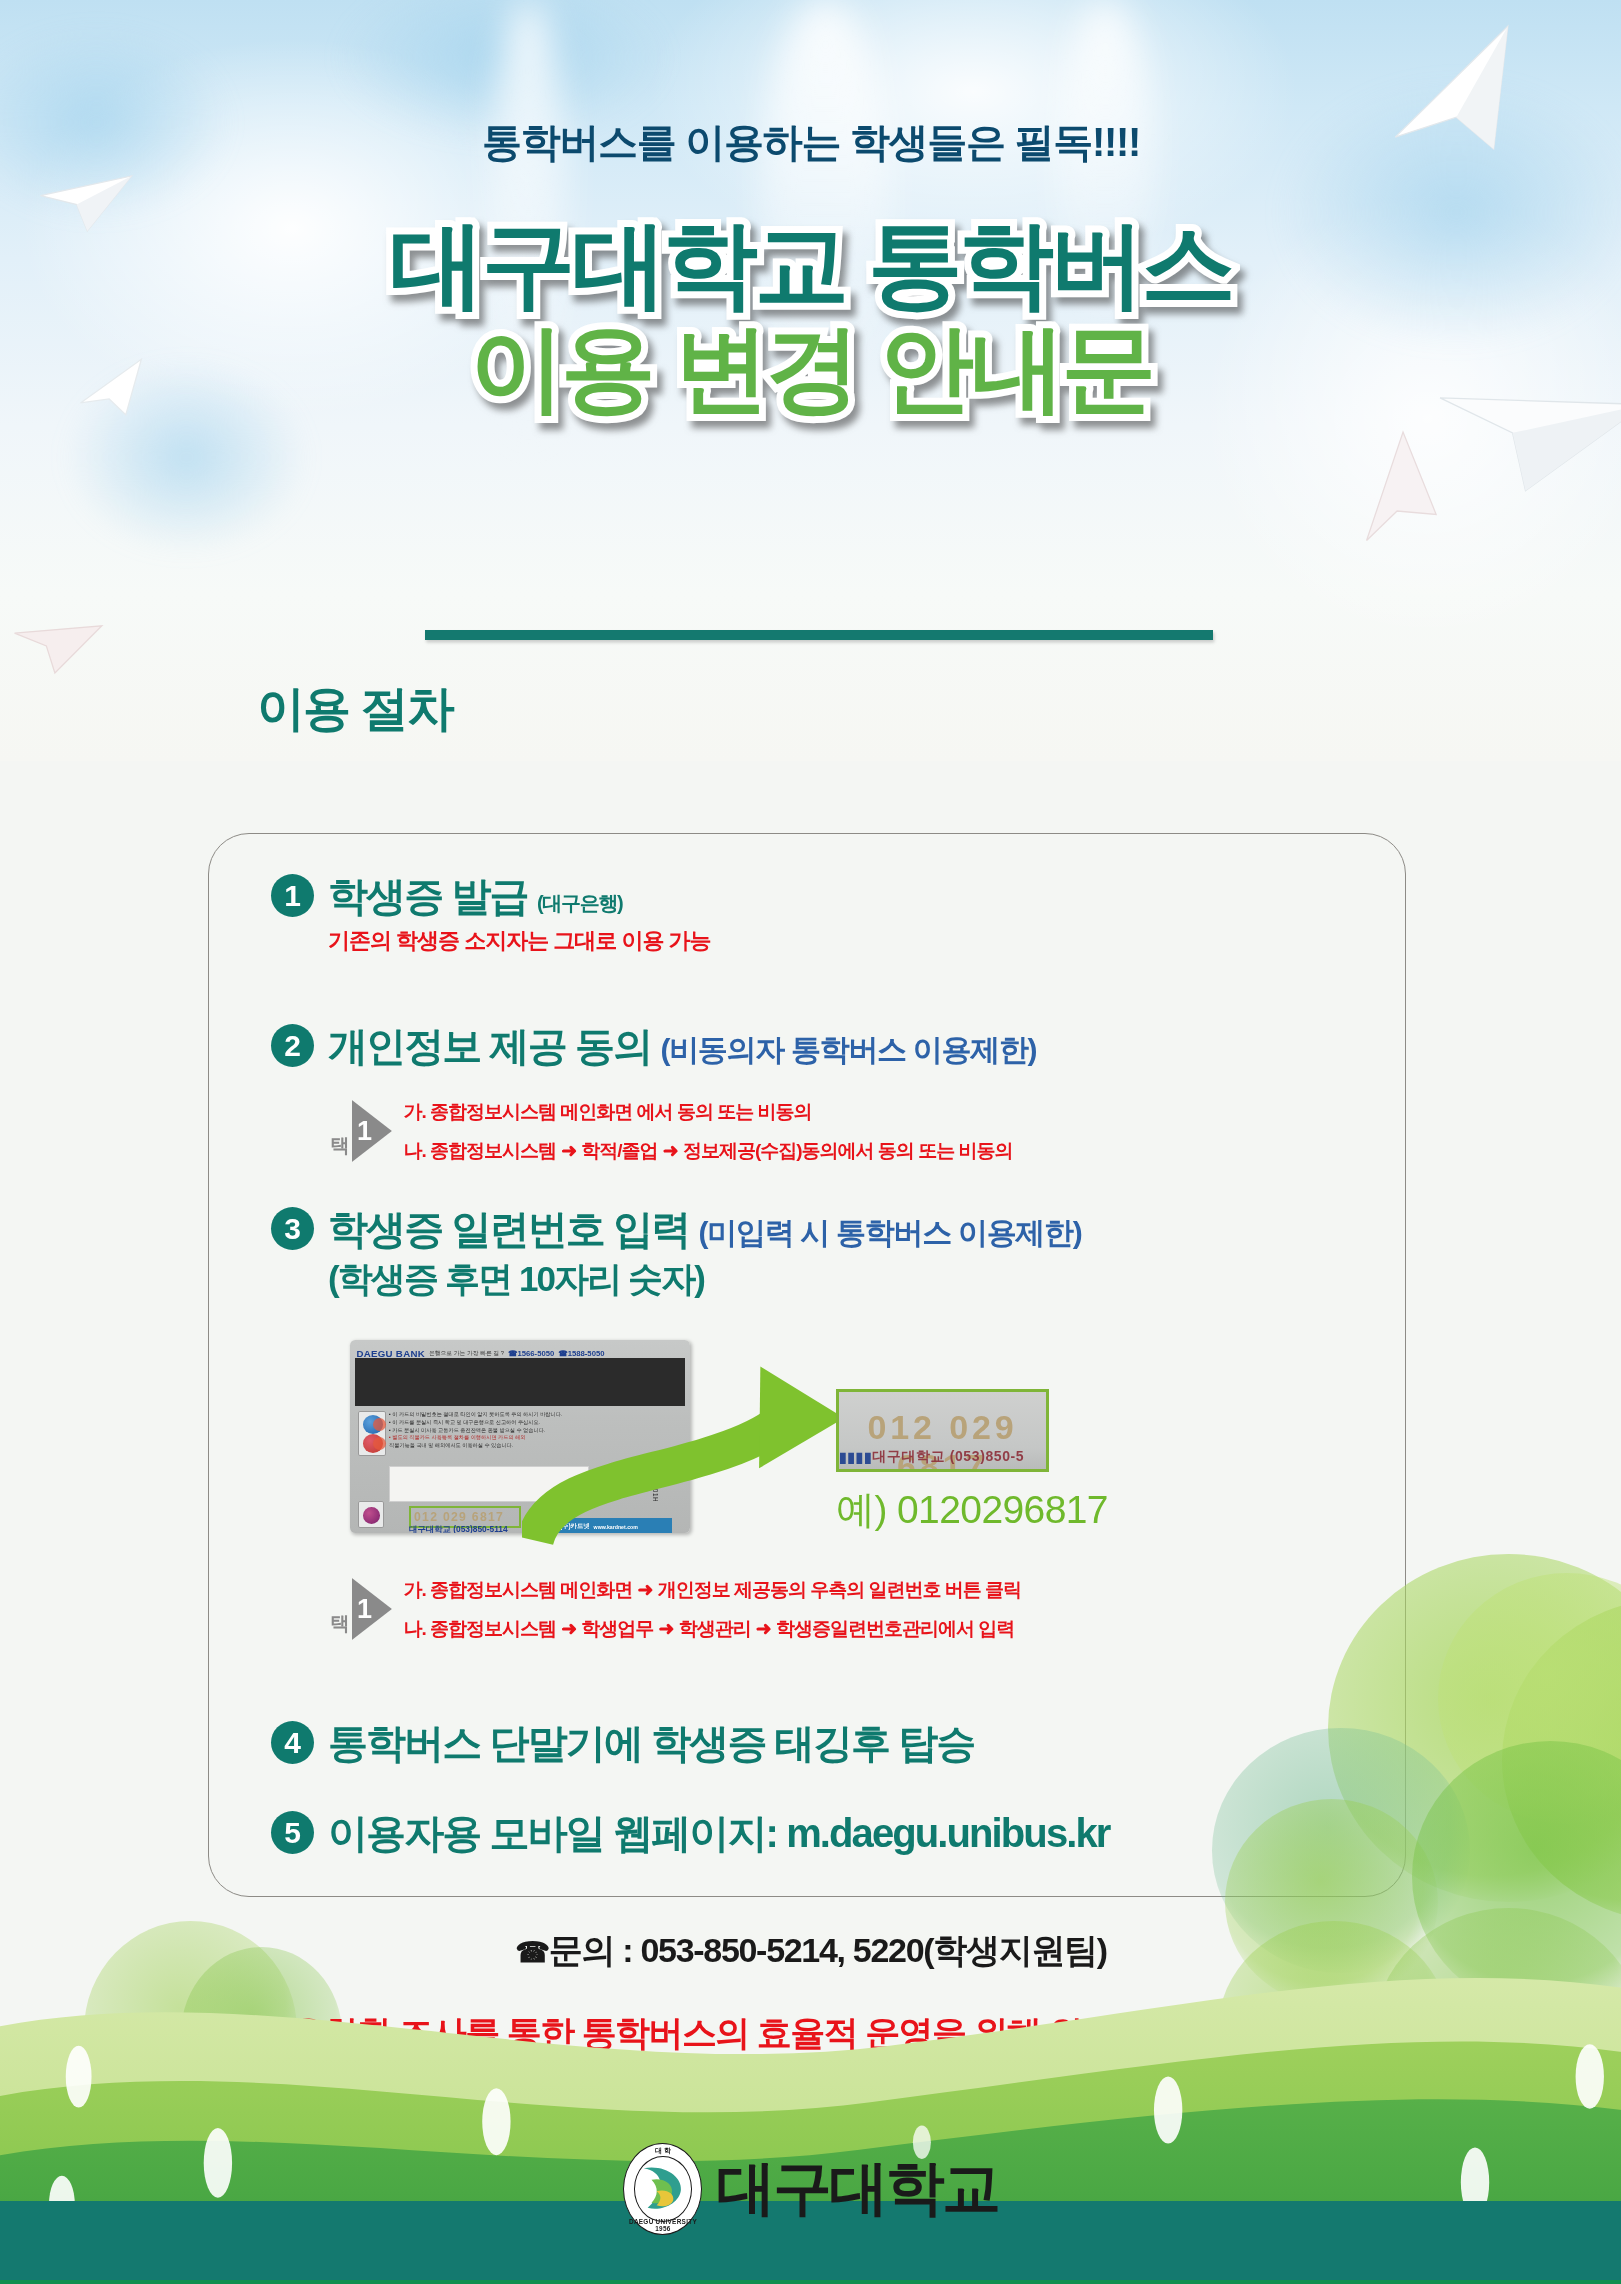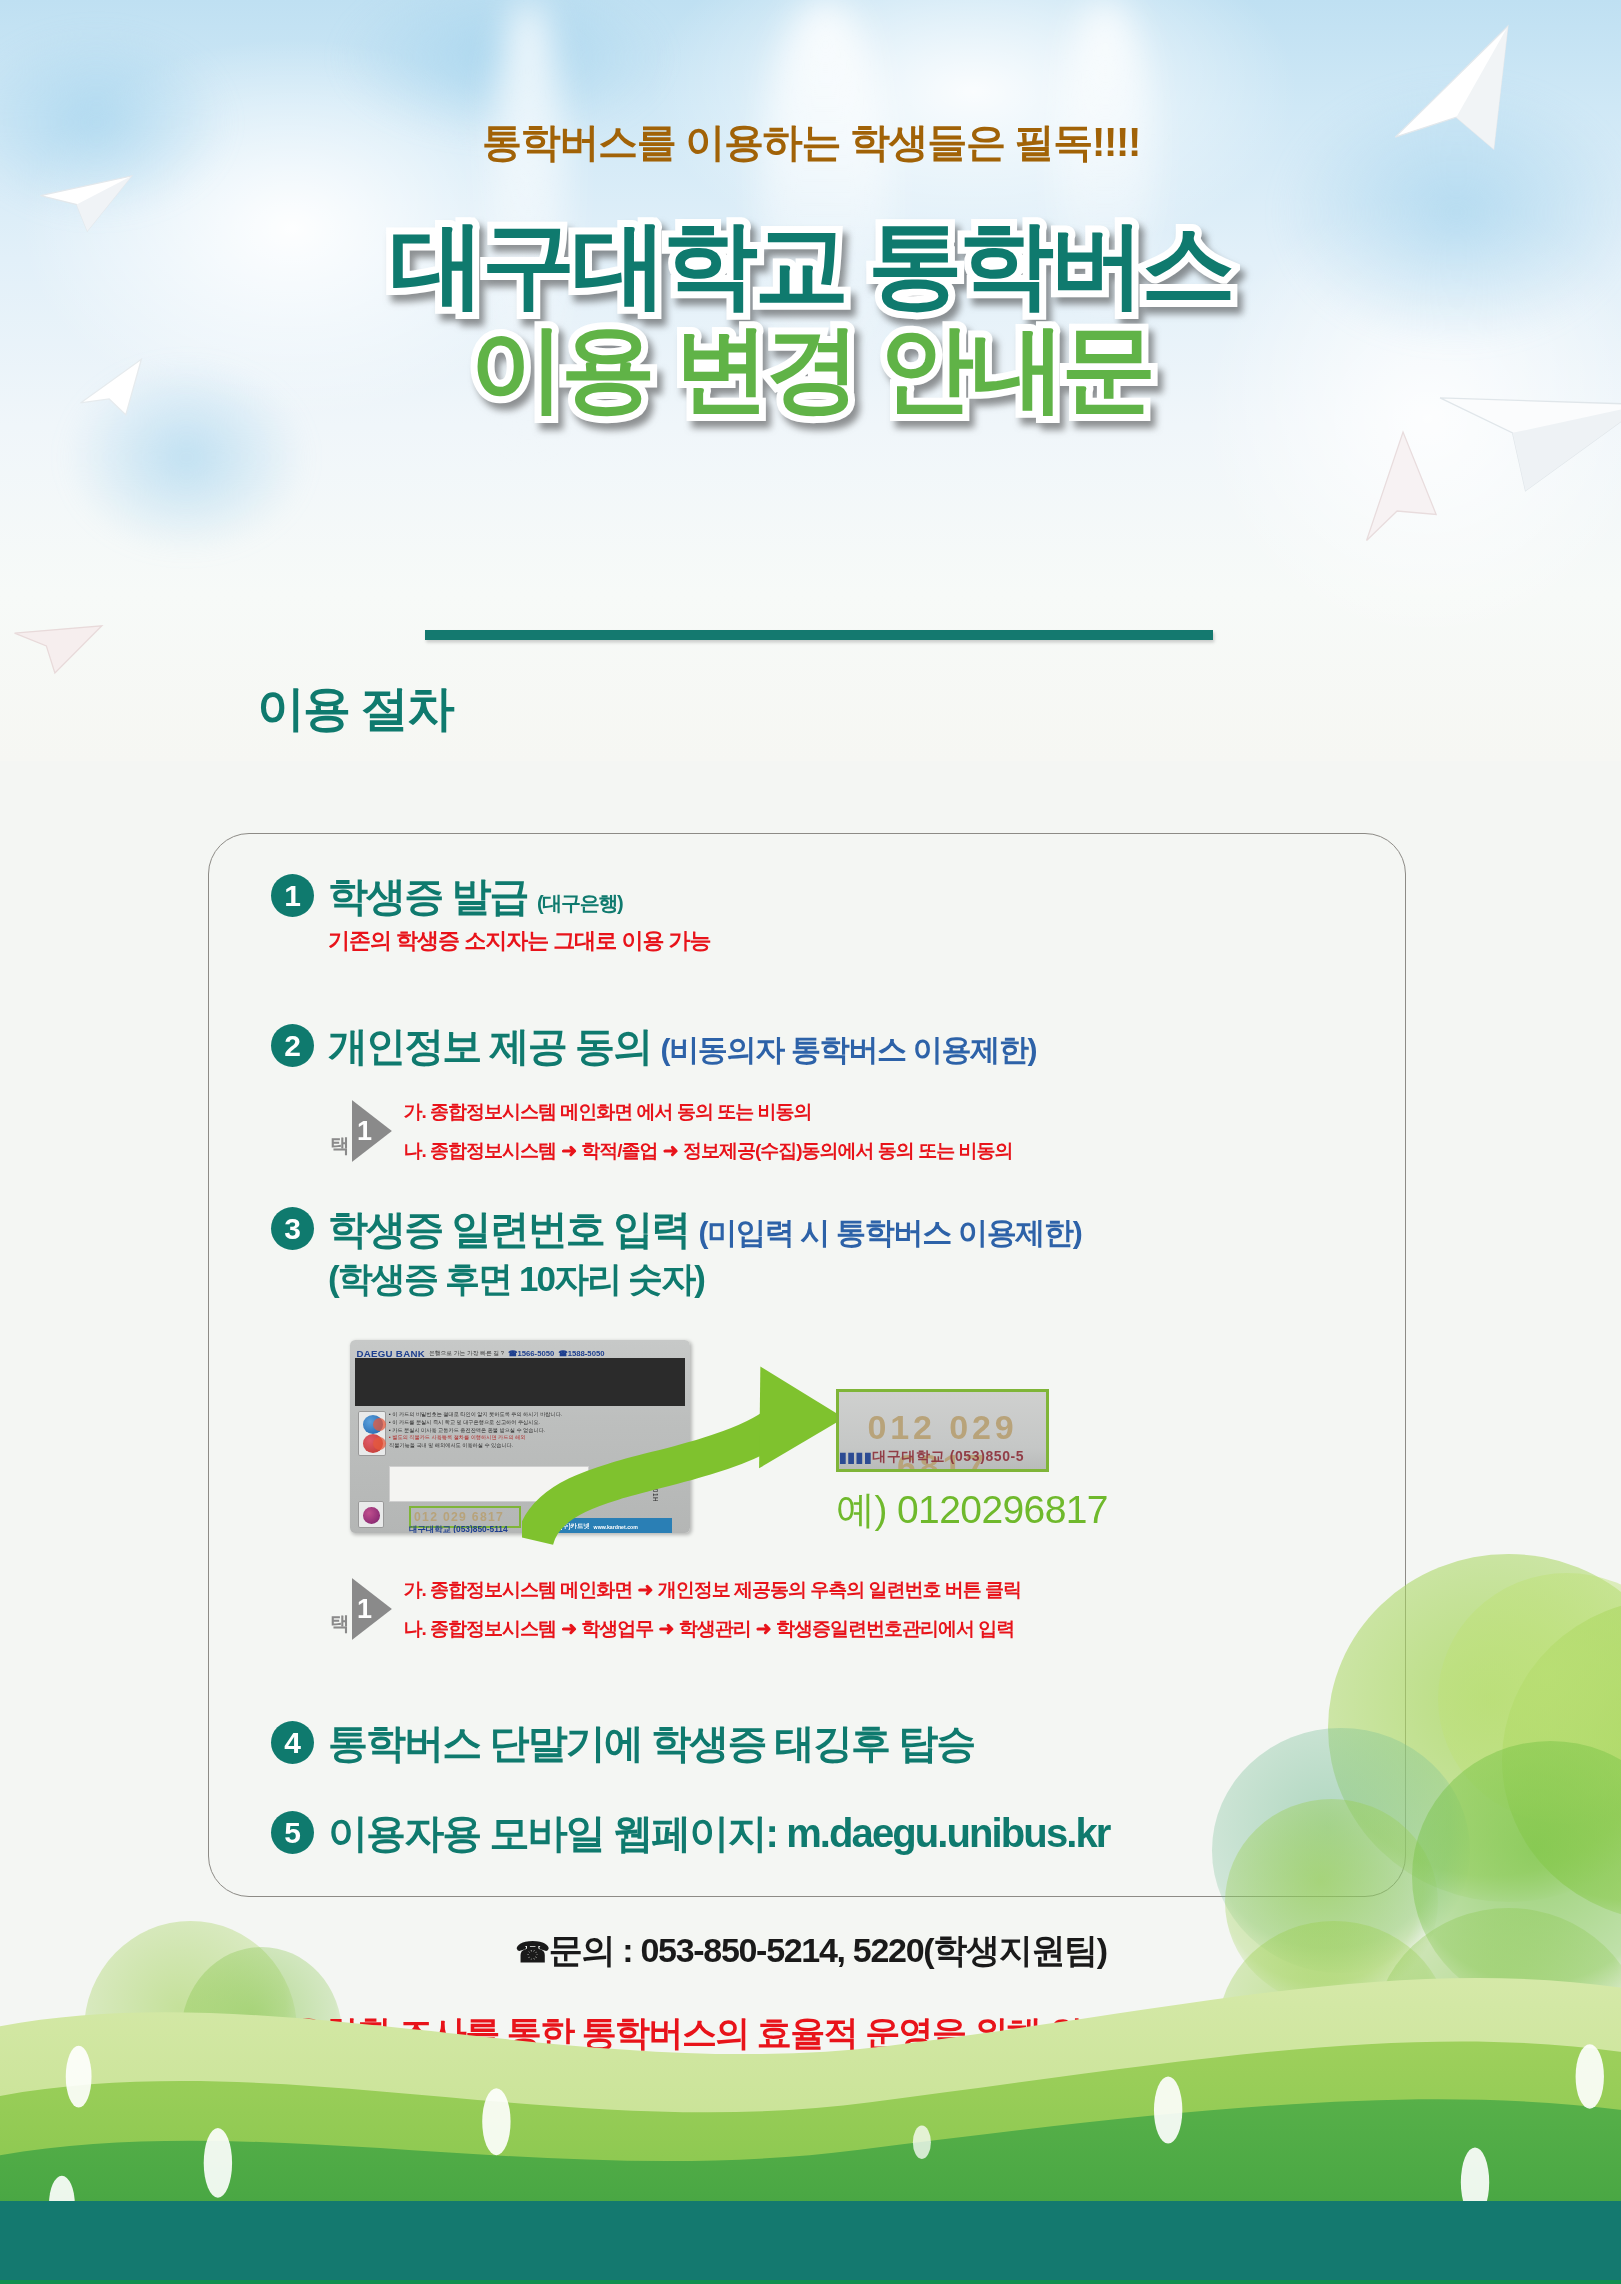--- a/index.html
+++ b/index.html
@@ -50,21 +50,21 @@
     background:#0f8f4f;
   }
 
   
   .blob { position:absolute; border-radius:50%; }
 
   
   .topline {
     position:absolute; left:0; top:115px; width:1622px;
     text-align:center;
-    color:#a16207;
+    color:#0c4a6e;
     font-size:40px; font-weight:700; letter-spacing:-1.3px;
   }
 
   
   .title-wrap { position:absolute; left:0; top:213px; width:1622px; text-align:center; }
   .title1, .title2 {
     font-weight:700; letter-spacing:-3.9px; line-height:1.08;
     -webkit-text-stroke:14px #ffffff;
     paint-order:stroke fill;
     filter:drop-shadow(5.8px 7px 3.9px rgba(60,60,60,.55));
@@ -541,15 +541,30 @@
         <ellipse cx="96" cy="396" rx="20" ry="44" opacity=".9"></ellipse>
         <ellipse cx="1812" cy="250" rx="22" ry="52" opacity=".9"></ellipse>
         <ellipse cx="2466" cy="198" rx="22" ry="50" opacity=".9"></ellipse>
         <ellipse cx="2288" cy="362" rx="22" ry="54" opacity=".9"></ellipse>
         <ellipse cx="1430" cy="300" rx="14" ry="26" opacity=".75"></ellipse>
       </g>
     </svg>
   </div>
   <div class="teal-band"></div>
 
+  <div class="footer-logo">
+    <div class="crest">
+      <div class="crest-ring"></div>
+      <div class="crest-inner">
+        <svg class="crest-shape" viewBox="0 0 72 78">
+          <path d="M6,8 C40,2 66,22 64,42 C62,62 36,76 12,70 C26,58 34,44 32,30 C30,18 20,10 6,8 Z" fill="#2f9e8f"></path>
+          <path d="M18,26 C36,22 52,32 50,46 C48,58 32,66 18,62 C28,52 30,38 18,26 Z" fill="#6fbf4f"></path>
+          <path d="M26,44 C42,40 54,48 52,58 C50,66 36,70 26,66 C34,58 34,50 26,44 Z" fill="#e8c63a"></path>
+        </svg>
+      </div>
+      <div class="crest-txt-top">대   학</div>
+      <div class="crest-txt-bot">DAEGU UNIVERSITY 1956</div>
+    </div>
+    <div class="footer-name">대구대학교</div>
+  </div>
 
 </div>
 
 
 </body></html>

